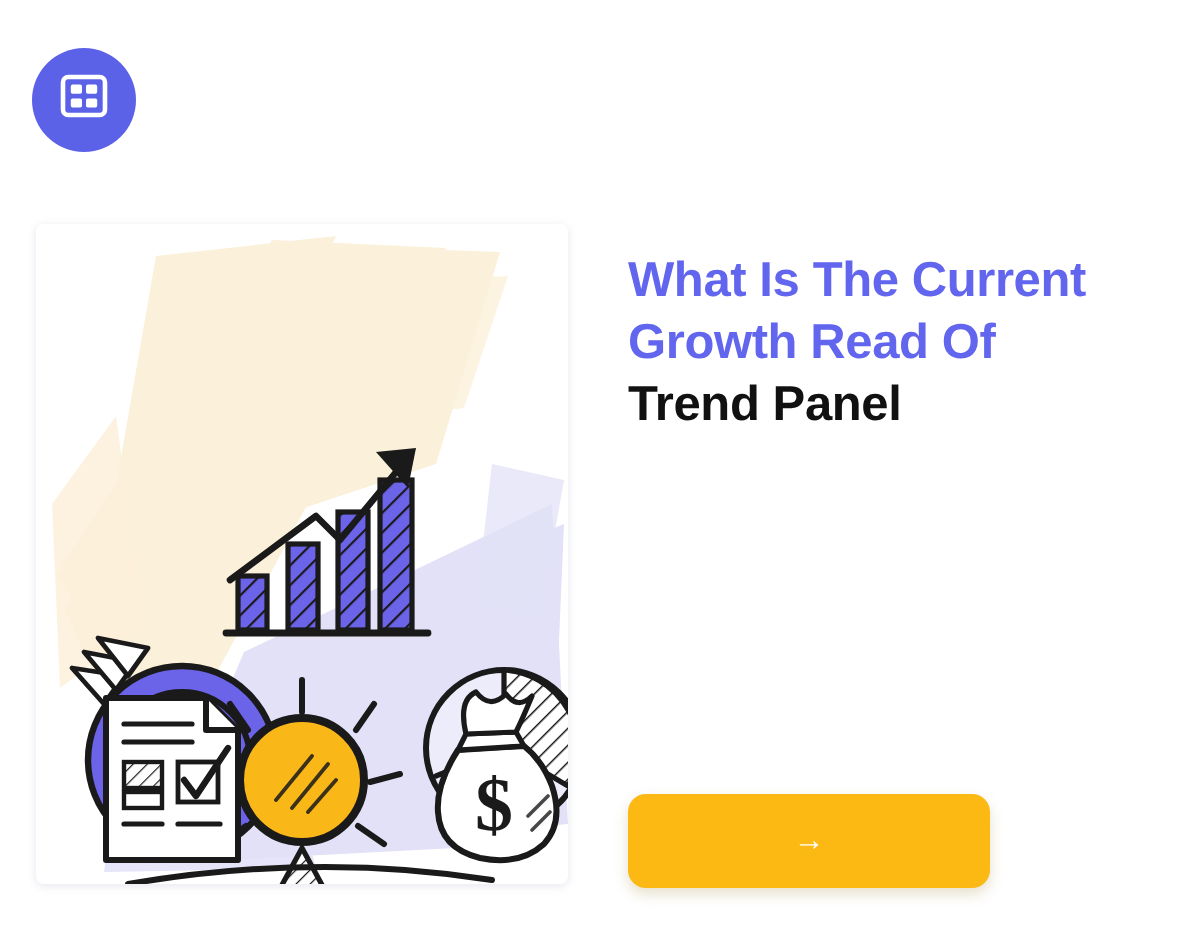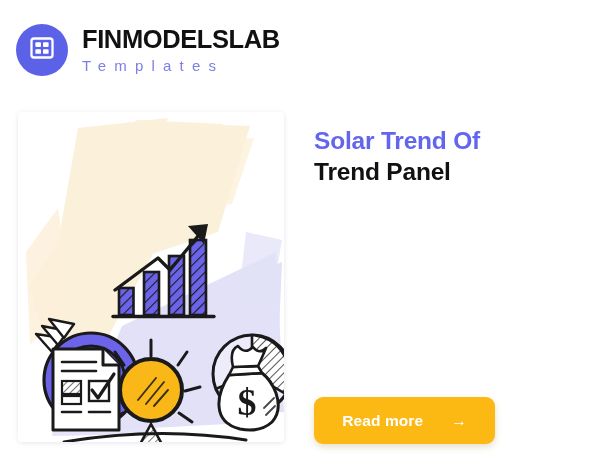--- a/index.html
+++ b/index.html
@@ -141,24 +141,20 @@
       <span>
         <svg width="30" height="30" viewBox="0 0 30 30" aria-hidden="true">
           <rect x="4.5" y="5.5" width="21" height="19" rx="2.6" ry="2.6" fill="none" stroke="#ffffff" stroke-width="2.3"></rect>
           <rect x="8.4" y="9.3" width="5.6" height="4.6" rx="0.9" fill="#ffffff"></rect>
           <rect x="16.0" y="9.3" width="5.6" height="4.6" rx="0.9" fill="#ffffff"></rect>
           <rect x="8.4" y="16.2" width="5.6" height="4.6" rx="0.9" fill="#ffffff"></rect>
           <rect x="16.0" y="16.2" width="5.6" height="4.6" rx="0.9" fill="#ffffff"></rect>
         </svg>
       </span>
     </div>
-    <div class="brand-words">
-      <div class="brand-name">FINMODELSLAB</div>
-      <div class="brand-sub">Templates</div>
-    </div>
   </div>
 
   <div class="illus-card">
     <svg viewBox="0 0 266 330">
       <defs>
         <pattern id="hatchBlue" width="7" height="7" patternTransform="rotate(45)" patternUnits="userSpaceOnUse">
           <rect width="7" height="7" fill="#6B63E8"></rect>
           <line x1="0" y1="0" x2="0" y2="7" stroke="#1A1A1A" stroke-width="2.2"></line>
         </pattern>
         <pattern id="hatchInk" width="6" height="6" patternTransform="rotate(45)" patternUnits="userSpaceOnUse">
@@ -286,23 +282,23 @@
           <line x1="204" y1="340" x2="209" y2="333"></line>
           <line x1="213" y1="340" x2="218" y2="333"></line>
           <line x1="222" y1="340" x2="227" y2="333"></line>
         </g>
       </g>
     </svg>
   </div>
 
   <div class="copy">
     <h1 class="headline">
-      <span class="headline-top">Solar Trend Of</span>
+      <span class="headline-top">What Is The Current</span>
+      <span class="headline-top">Growth Read Of</span>
       <span class="headline-bottom">Trend Panel</span>
     </h1>
   </div>
 
   <button class="cta">
-    <span>Read more</span>
     <span class="cta-arrow">→</span>
   </button>
 
 </div>
 
 </body></html>

